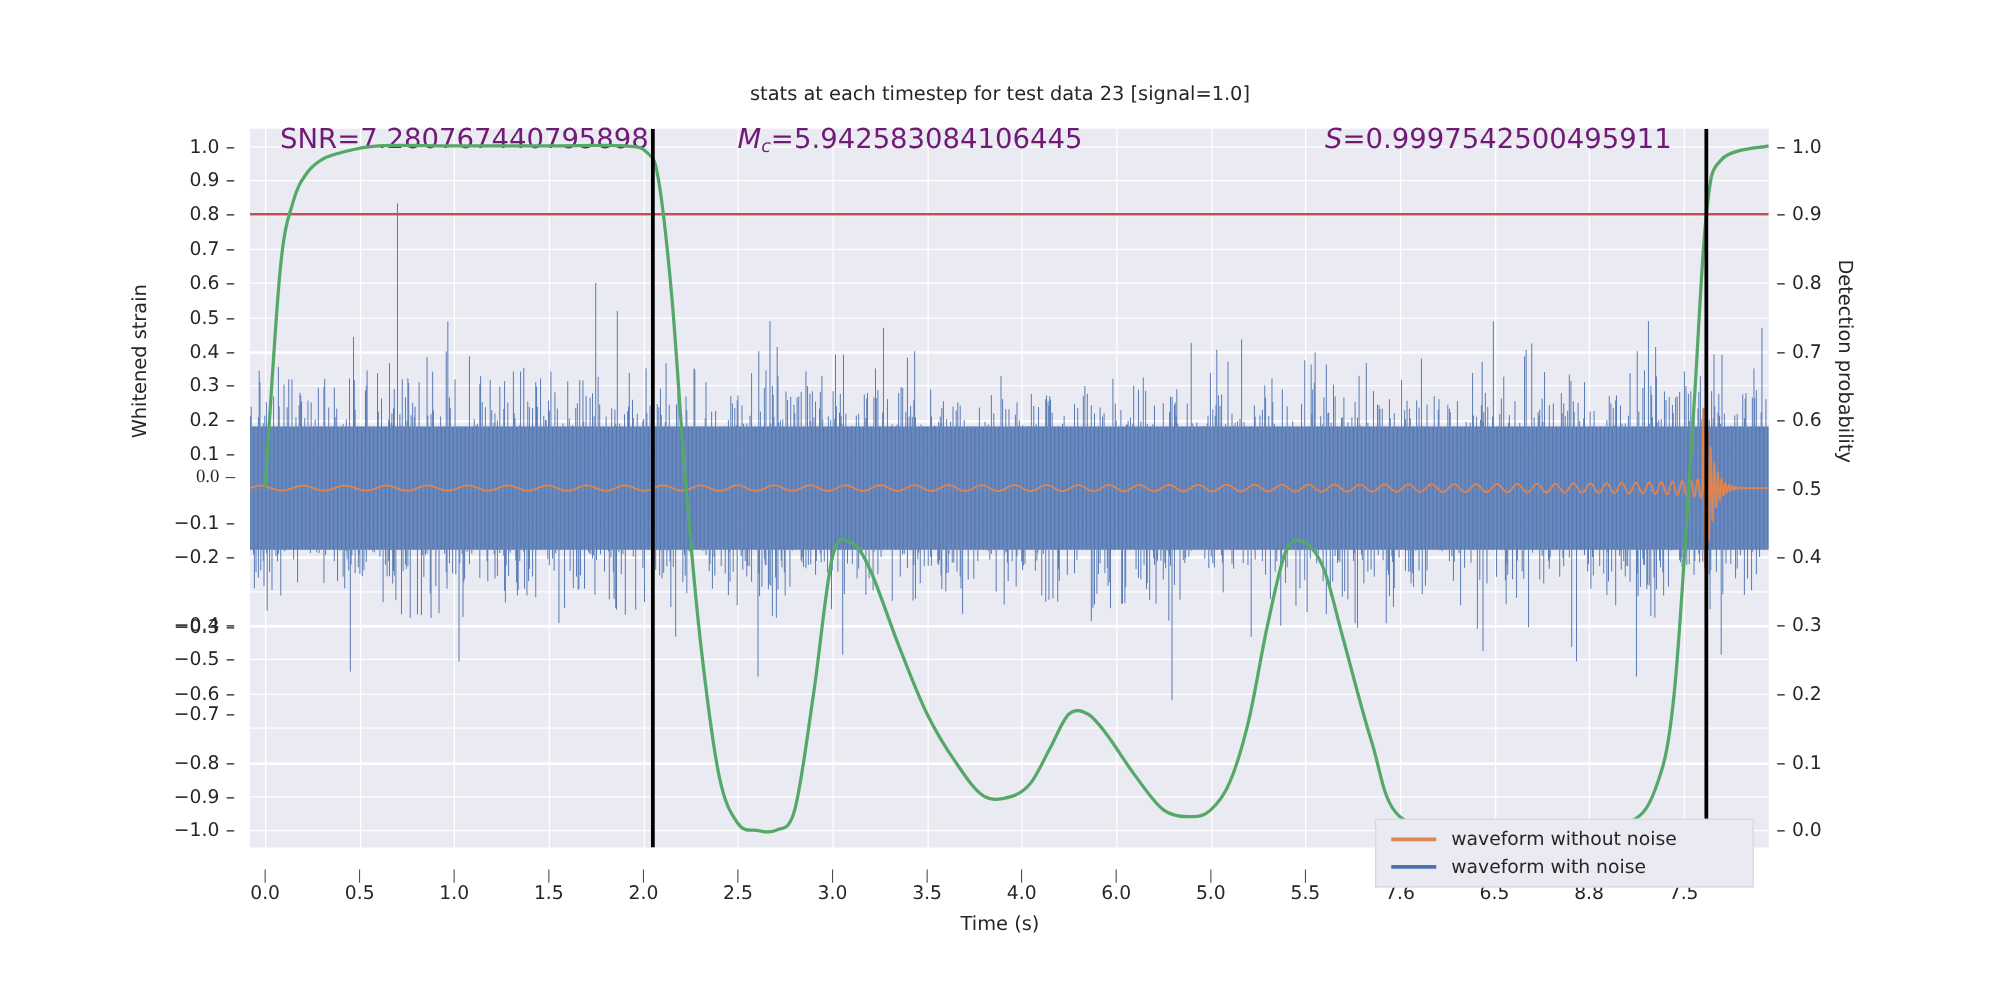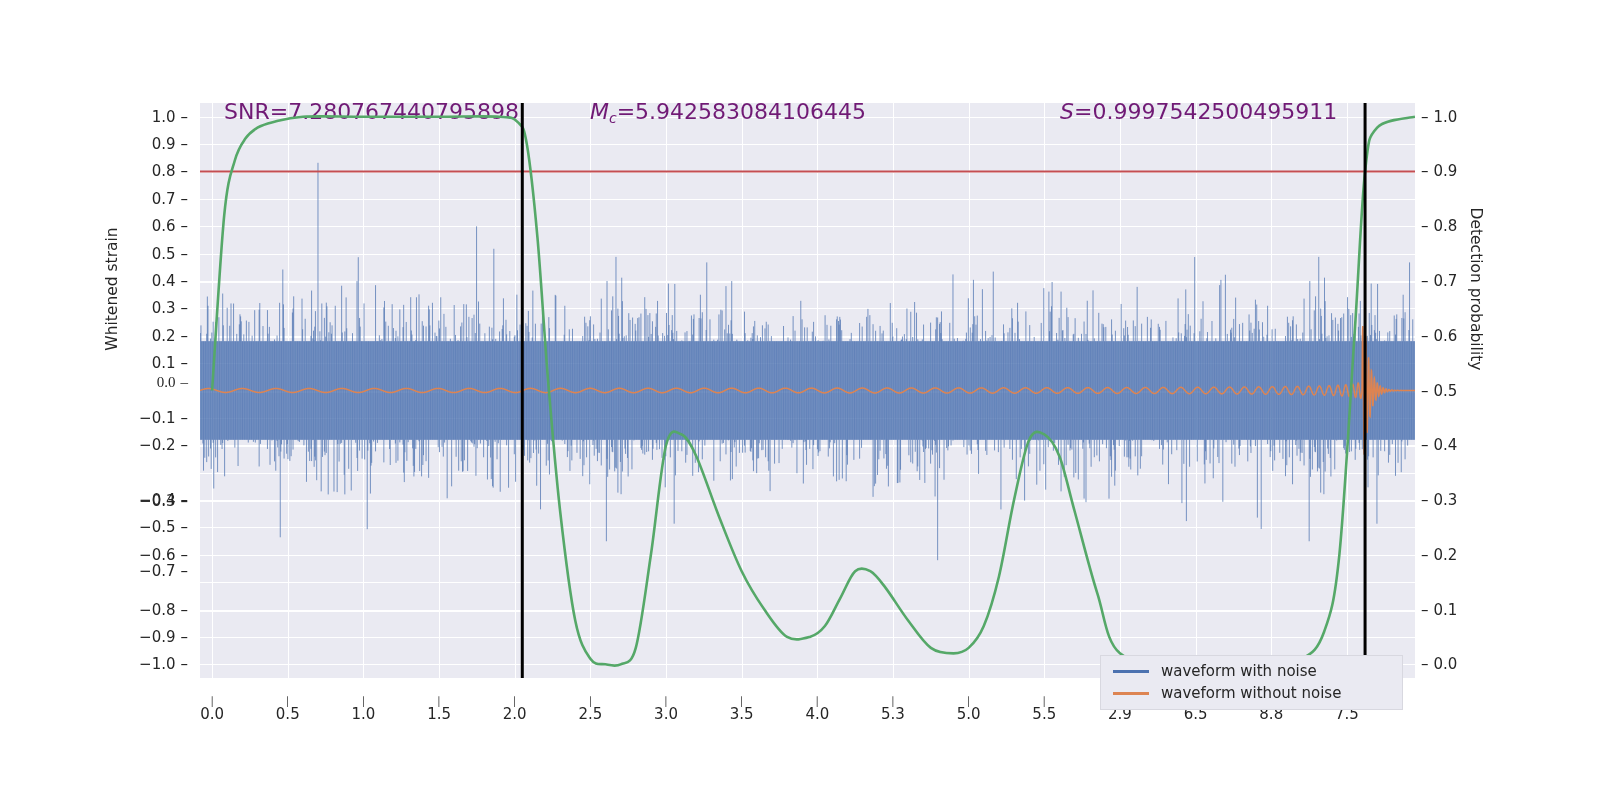--- a/index.html
+++ b/index.html
@@ -80,20 +80,21 @@
       <div style="position: absolute; left: 817.335px; top: 103px; width: 1px; height: 575px; background: rgb(255, 255, 255);"></div>
       <div style="position: absolute; left: 892.989px; top: 103px; width: 1px; height: 575px; background: rgb(255, 255, 255);"></div>
       <div style="position: absolute; left: 968.643px; top: 103px; width: 1px; height: 575px; background: rgb(255, 255, 255);"></div>
       <div style="position: absolute; left: 1044.3px; top: 103px; width: 1px; height: 575px; background: rgb(255, 255, 255);"></div>
       <div style="position: absolute; left: 1119.95px; top: 103px; width: 1px; height: 575px; background: rgb(255, 255, 255);"></div>
       <div style="position: absolute; left: 1195.6px; top: 103px; width: 1px; height: 575px; background: rgb(255, 255, 255);"></div>
       <div style="position: absolute; left: 1271.26px; top: 103px; width: 1px; height: 575px; background: rgb(255, 255, 255);"></div>
       <div style="position: absolute; left: 1346.91px; top: 103px; width: 1px; height: 575px; background: rgb(255, 255, 255);"></div>
     </div>
 
+  <div id="plot-title">stats at each timestep for test data 23 [signal=1.0]</div>
 
   <div class="annot" id="annot-snr">SNR=7.280767440795898</div>
   <div class="annot" id="annot-mc"><span class="ital">M</span><span class="sub">c</span><span>=5.942583084106445</span></div>
   <div class="annot" id="annot-s"><span class="ital">S</span><span>=0.9997542500495911</span></div>
 
   <svg class="canvas">
     <defs>
       <clipPath id="plotclip">
           <rect x="200" y="103" width="1215" height="575"></rect>
         </clipPath>
@@ -153,35 +154,36 @@
   <div id="xticks">
       <div class="xtick" style="left: 212.105px;"><span class="dash" style="font-size: 9px; line-height: 9px; color: rgb(38, 38, 38);">│</span><span>0.0</span></div>
       <div class="xtick" style="left: 287.758px;"><span class="dash" style="font-size: 9px; line-height: 9px; color: rgb(38, 38, 38);">│</span><span>0.5</span></div>
       <div class="xtick" style="left: 363.412px;"><span class="dash" style="font-size: 9px; line-height: 9px; color: rgb(38, 38, 38);">│</span><span>1.0</span></div>
       <div class="xtick" style="left: 439.066px;"><span class="dash" style="font-size: 9px; line-height: 9px; color: rgb(38, 38, 38);">│</span><span>1.5</span></div>
       <div class="xtick" style="left: 514.72px;"><span class="dash" style="font-size: 9px; line-height: 9px; color: rgb(38, 38, 38);">│</span><span>2.0</span></div>
       <div class="xtick" style="left: 590.374px;"><span class="dash" style="font-size: 9px; line-height: 9px; color: rgb(38, 38, 38);">│</span><span>2.5</span></div>
       <div class="xtick" style="left: 666.027px;"><span class="dash" style="font-size: 9px; line-height: 9px; color: rgb(38, 38, 38);">│</span><span>3.0</span></div>
       <div class="xtick" style="left: 741.681px;"><span class="dash" style="font-size: 9px; line-height: 9px; color: rgb(38, 38, 38);">│</span><span>3.5</span></div>
       <div class="xtick" style="left: 817.335px;"><span class="dash" style="font-size: 9px; line-height: 9px; color: rgb(38, 38, 38);">│</span><span>4.0</span></div>
-      <div class="xtick" style="left: 892.989px;"><span class="dash" style="font-size: 9px; line-height: 9px; color: rgb(38, 38, 38);">│</span><span>5.3</span></div>
+      <div class="xtick" style="left: 892.989px;"><span class="dash" style="font-size: 9px; line-height: 9px; color: rgb(38, 38, 38);">│</span><span>6.0</span></div>
       <div class="xtick" style="left: 968.643px;"><span class="dash" style="font-size: 9px; line-height: 9px; color: rgb(38, 38, 38);">│</span><span>5.0</span></div>
       <div class="xtick" style="left: 1044.3px;"><span class="dash" style="font-size: 9px; line-height: 9px; color: rgb(38, 38, 38);">│</span><span>5.5</span></div>
-      <div class="xtick" style="left: 1119.95px;"><span class="dash" style="font-size: 9px; line-height: 9px; color: rgb(38, 38, 38);">│</span><span>2.9</span></div>
+      <div class="xtick" style="left: 1119.95px;"><span class="dash" style="font-size: 9px; line-height: 9px; color: rgb(38, 38, 38);">│</span><span>7.6</span></div>
       <div class="xtick" style="left: 1195.6px;"><span class="dash" style="font-size: 9px; line-height: 9px; color: rgb(38, 38, 38);">│</span><span>6.5</span></div>
       <div class="xtick" style="left: 1271.26px;"><span class="dash" style="font-size: 9px; line-height: 9px; color: rgb(38, 38, 38);">│</span><span>8.8</span></div>
       <div class="xtick" style="left: 1346.91px;"><span class="dash" style="font-size: 9px; line-height: 9px; color: rgb(38, 38, 38);">│</span><span>7.5</span></div>
     </div>
 
+  <div id="xlabel">Time (s)</div>
   <div id="ylabel-left">Whitened strain</div>
   <div id="ylabel-right">Detection probability</div>
 
   <div id="legend">
       <div class="legend-row">
+        <div class="legend-swatch" style="background: rgb(221, 132, 82);"></div>
+        <div class="legend-label">waveform without noise</div>
+      </div>
+      <div class="legend-row">
         <div class="legend-swatch" style="background: rgb(76, 114, 176);"></div>
         <div class="legend-label">waveform with noise</div>
-      </div>
-      <div class="legend-row">
-        <div class="legend-swatch" style="background: rgb(221, 132, 82);"></div>
-        <div class="legend-label">waveform without noise</div>
       </div>
     </div>
 </div>
 
 </body></html>

